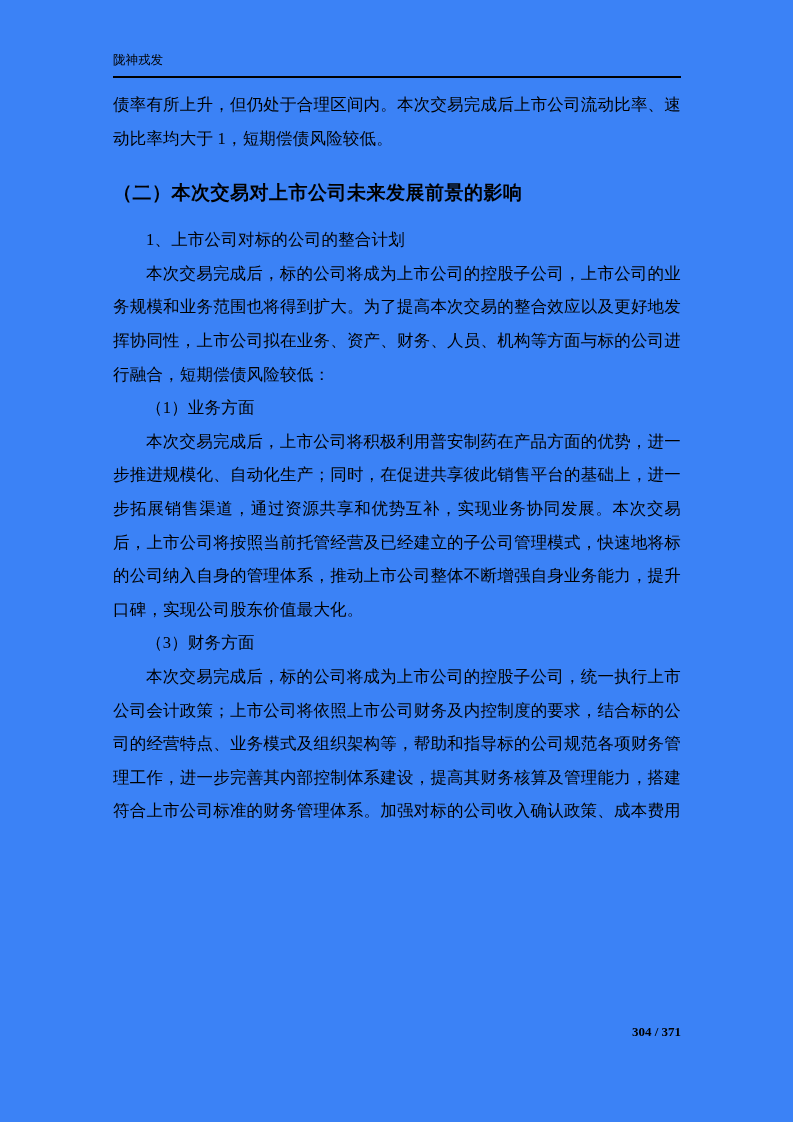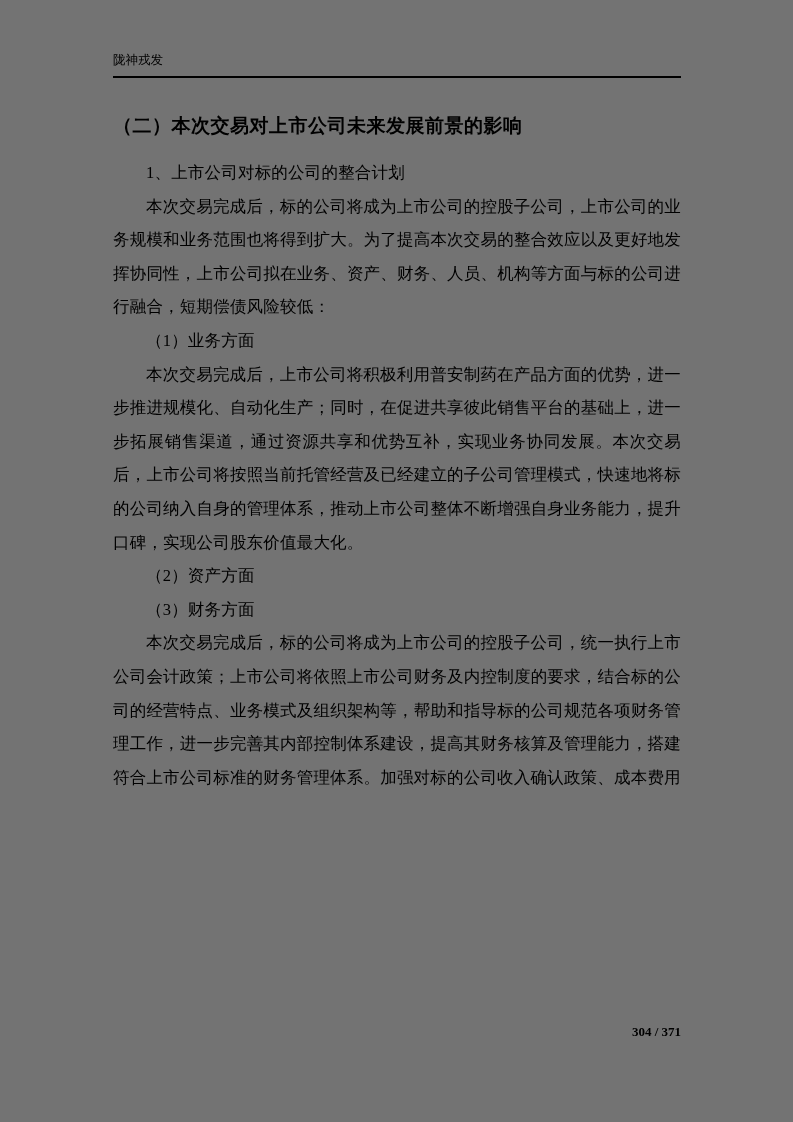--- a/index.html
+++ b/index.html
@@ -4,21 +4,21 @@
 <style>
   html, body {
     margin: 0;
     padding: 0;
     background: #ffffff;
   }
   .page {
     position: relative;
     width: 793px;
     height: 1122px;
-    background: #737373;
+    background: #3b82f6;
     overflow: hidden;
     font-family: "Liberation Serif", "DejaVu Serif", serif;
     color: #000000;
   }
   .page-header {
     position: absolute;
     left: 113px;
     right: 112px;
     top: 52px;
     display: flex;
@@ -73,26 +73,26 @@
 <body>
 
 <div class="page">
 
   <div class="page-header">
     <span class="h-left">陇神戎发</span>
   </div>
 
   <div class="doc-body">
 
+  <p class="para">债率有所上升，但仍处于合理区间内。本次交易完成后上市公司流动比率、速动比率均大于 1，短期偿债风险较低。</p>
       <h2 class="sec-heading">（二）本次交易对上市公司未来发展前景的影响</h2>
       <p class="para indent">1、上市公司对标的公司的整合计划</p>
       <p class="para indent">本次交易完成后，标的公司将成为上市公司的控股子公司，上市公司的业务规模和业务范围也将得到扩大。为了提高本次交易的整合效应以及更好地发挥协同性，上市公司拟在业务、资产、财务、人员、机构等方面与标的公司进行融合，短期偿债风险较低：</p>
       <p class="para indent">（1）业务方面</p>
       <p class="para indent">本次交易完成后，上市公司将积极利用普安制药在产品方面的优势，进一步推进规模化、自动化生产；同时，在促进共享彼此销售平台的基础上，进一步拓展销售渠道，通过资源共享和优势互补，实现业务协同发展。本次交易后，上市公司将按照当前托管经营及已经建立的子公司管理模式，快速地将标的公司纳入自身的管理体系，推动上市公司整体不断增强自身业务能力，提升口碑，实现公司股东价值最大化。</p>
-      <p class="para indent">（2）资产方面</p>
       <p class="para indent">（3）财务方面</p>
       <p class="para indent">本次交易完成后，标的公司将成为上市公司的控股子公司，统一执行上市公司会计政策；上市公司将依照上市公司财务及内控制度的要求，结合标的公司的经营特点、业务模式及组织架构等，帮助和指导标的公司规范各项财务管理工作，进一步完善其内部控制体系建设，提高其财务核算及管理能力，搭建符合上市公司标准的财务管理体系。加强对标的公司收入确认政策、成本费用</p>
     </div>
 
   <div class="page-footer">
     <span>304 / 371</span>
   </div>
 
 </div>
 

